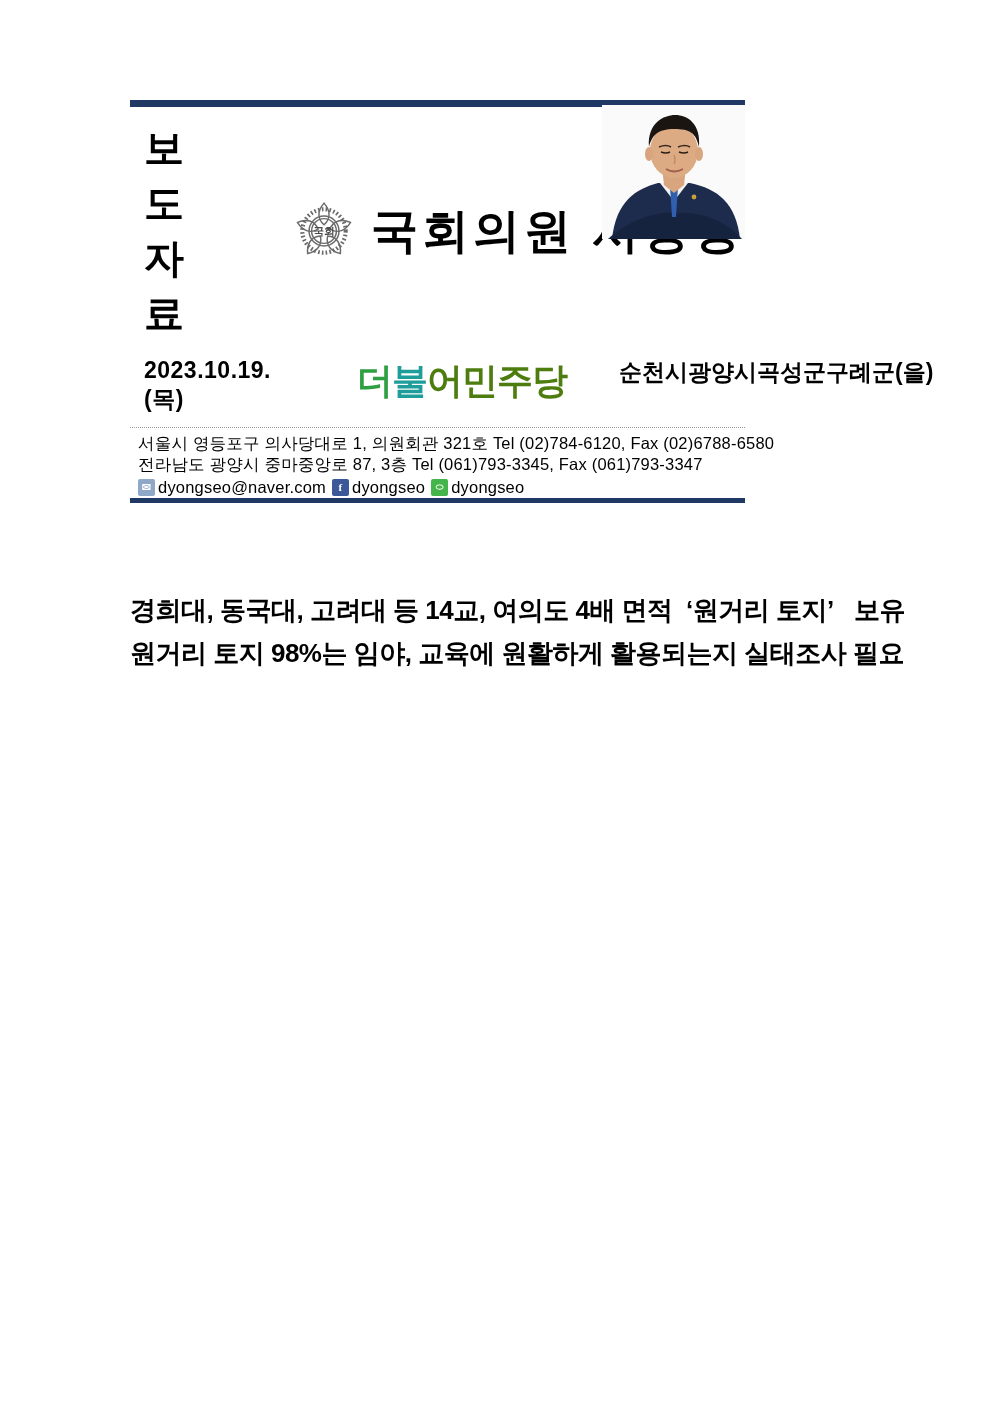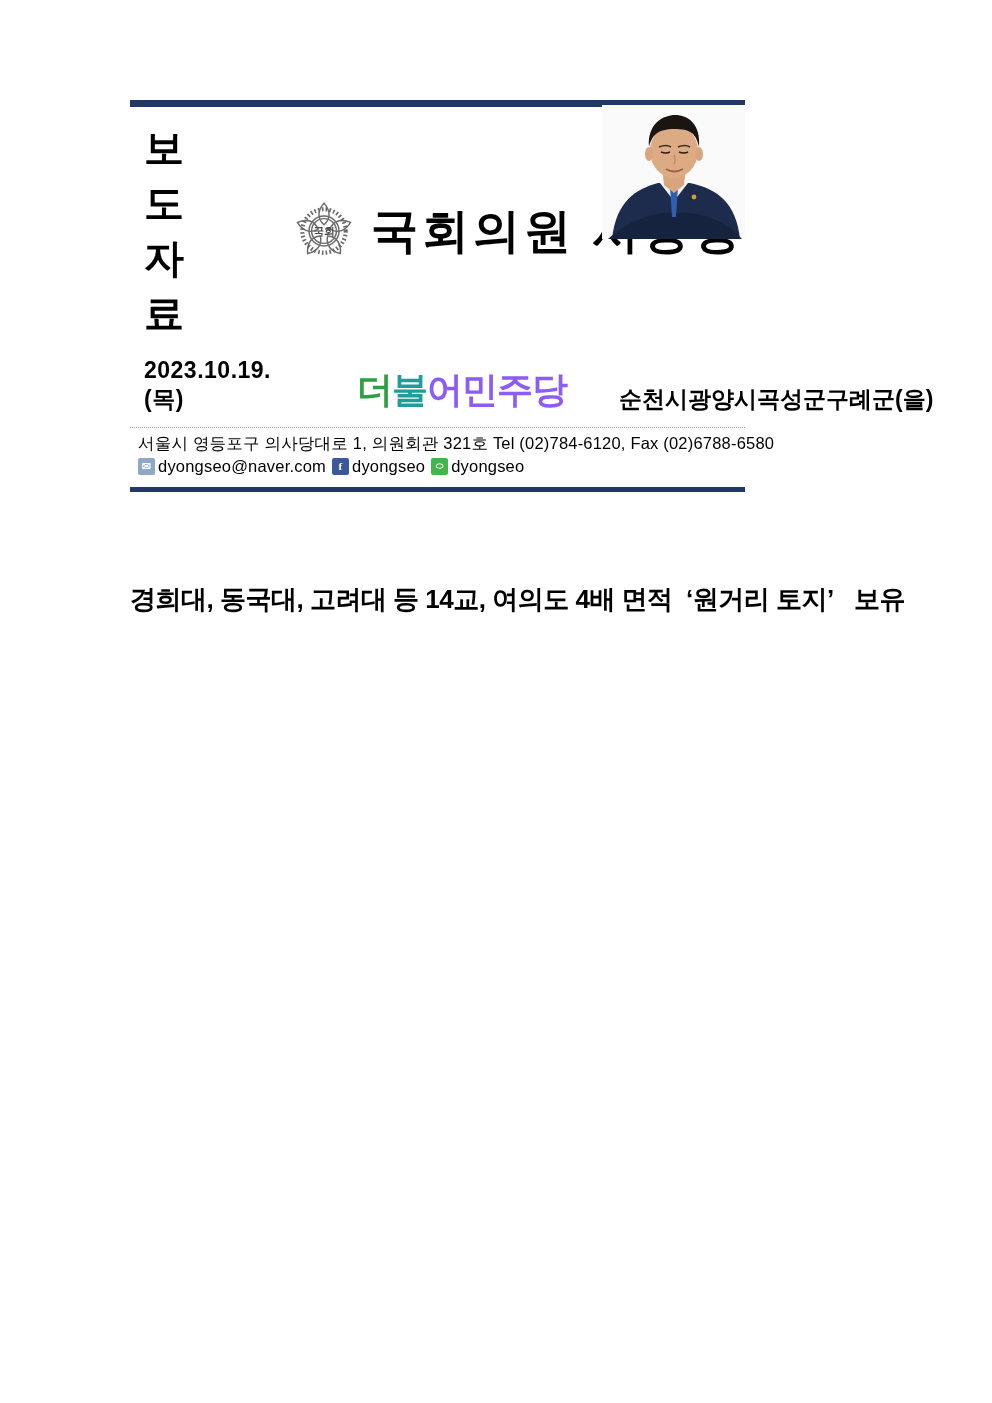--- a/index.html
+++ b/index.html
@@ -36,47 +36,47 @@
   }
   .emblem-wrap {
     margin-left: 68px; width: 64px; height: 64px; flex: 0 0 auto;
     display: flex; align-items: center; justify-content: flex-start;
   }
   .member-name {
     font-size: 47px; font-weight: 900; letter-spacing: 4px;
     margin-left: 14px; white-space: nowrap;
   }
   .mast-row2 {
-    display: flex; align-items: flex-end;
+    display: flex; align-items: flex-start;
     margin-top: 16px;
   }
   .date {
     font-size: 23px; font-weight: 700; letter-spacing: 0.5px;
     padding-left: 14px; width: 172px;
   }
   .party-logo {
     font-size: 36px; font-weight: 900; letter-spacing: -1px;
     margin-left: 86px; white-space: nowrap;
   }
   .party-green { color: #2fa042; }
   .party-teal  { color: #1e9d9b; }
-  .party-blue  { color: #8b5cf6; }
+  .party-blue  { color: #4d7c0f; }
   .district {
     font-size: 23px; font-weight: 700; margin-left: 52px; white-space: nowrap;
   }
   .portrait {
     position: absolute; right: 0; top: -2px;
     width: 143px; height: 134px; overflow: hidden; background: #fbfbfb;
   }
   
   .contact {
     margin-top: 12px;
     border-top: 1.5px dotted #9a9a9a;
     border-bottom: 5px solid #1f3864;
-    padding: 5px 4px 10px 8px;
+    padding: 5px 4px 0 8px;
     font-size: 16.5px;
     line-height: 21px;
     letter-spacing: 0.2px;
   }
   .contact-line { white-space: nowrap; }
   .social-line { display: flex; align-items: center; gap: 6px; margin-top: 2px; }
   .social-item { display: flex; align-items: center; gap: 3px; }
   .sicon {
     width: 17px; height: 17px; display: inline-flex;
     align-items: center; justify-content: center;
@@ -176,36 +176,38 @@
         <path d="M72 50 q2 6 0 9" stroke="#c08a60" stroke-width="1.4" fill="none"></path>
         <path d="M64 64 q8 5 17 0" stroke="#a05f4a" stroke-width="1.8" fill="none"></path>
 
         <circle cx="92" cy="92" r="2.4" fill="#c9a13b"></circle>
       </svg>
     </div>
   </div>
 
   <div class="contact">
     <div class="contact-line">서울시 영등포구 의사당대로 1, 의원회관 321호 Tel (02)784-6120, Fax (02)6788-6580</div>
+    <div class="contact-line">전라남도 광양시 중마중앙로 87, 3층 Tel (061)793-3345, Fax (061)793-3347</div>
     <div class="social-line">
       <span class="social-item">
         <span class="sicon sicon-mail">✉</span>
         <span>dyongseo@naver.com</span>
       </span>
       <span class="social-item">
         <span class="sicon sicon-fb">f</span>
         <span>dyongseo</span>
       </span>
       <span class="social-item">
         <span class="sicon sicon-band">⬭</span>
         <span>dyongseo</span>
       </span>
     </div>
   </div>
 
   <div class="headline">
     <div>경희대, 동국대, 고려대 등 14교, 여의도 4배 면적 &nbsp;‘원거리 토지’&nbsp; &nbsp;보유</div>
+    <div>원거리 토지 98%는 임야, 교육에 원활하게 활용되는지 실태조사 필요</div>
   </div>
 
   <div class="body-text">
   </div>
 
 </div>
 
 </body></html>

